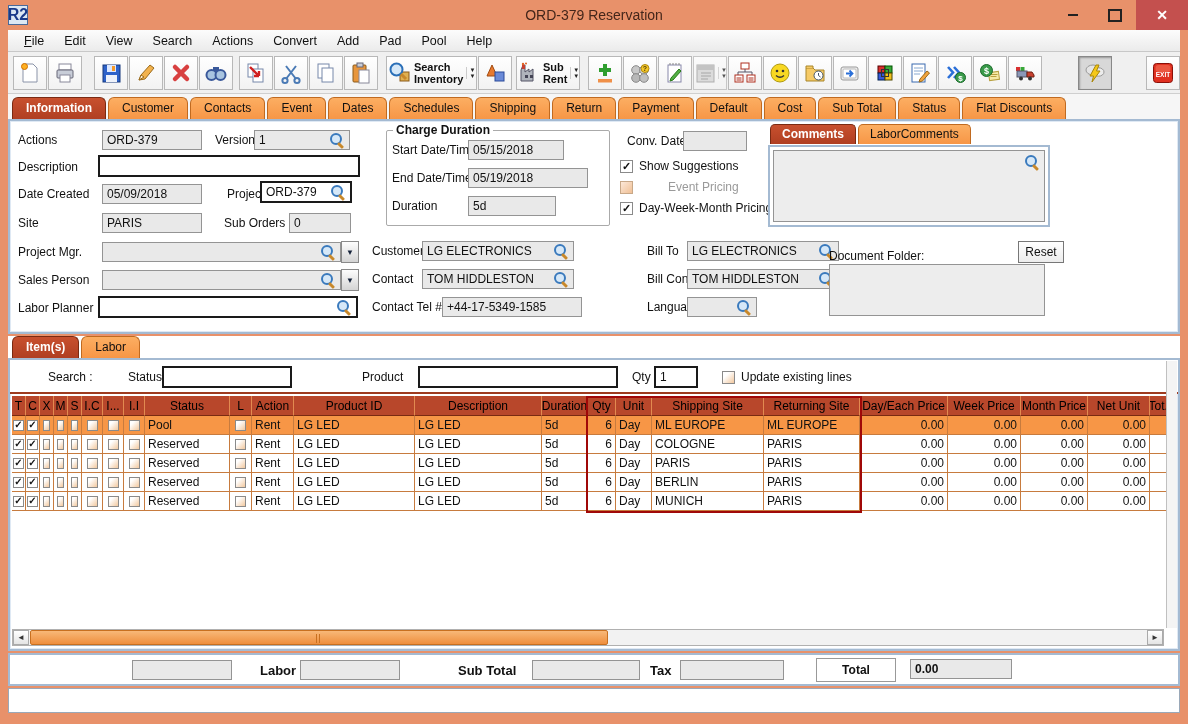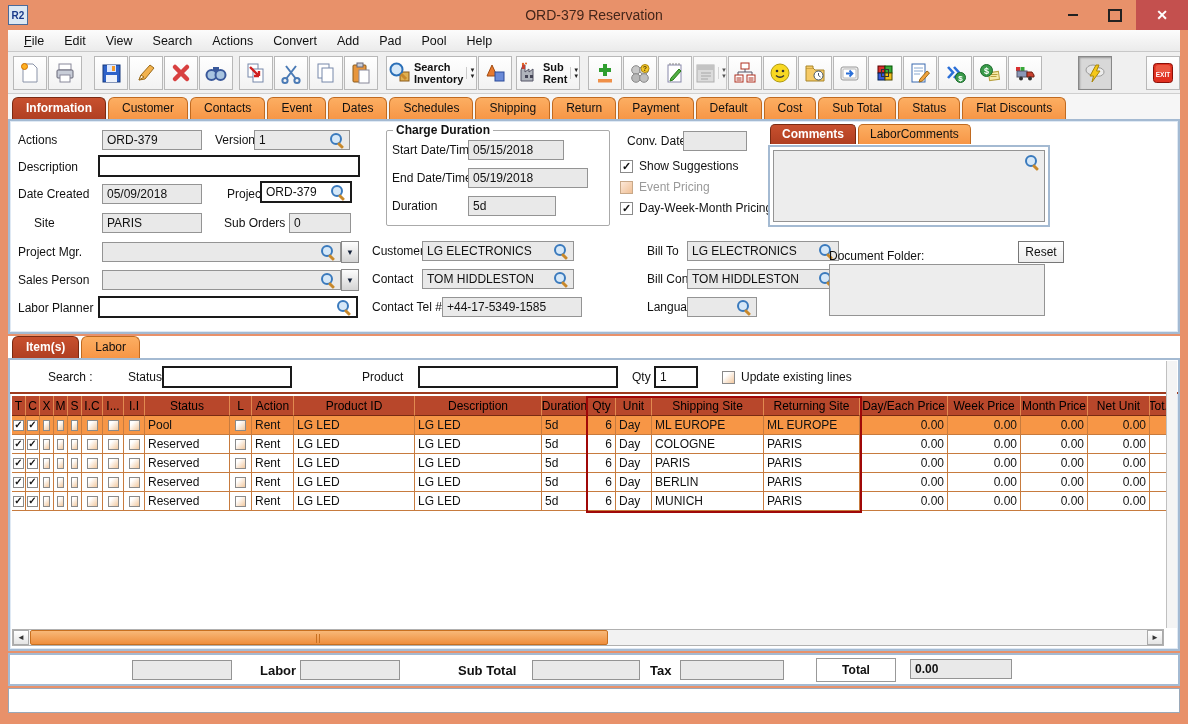--- a/index.html
+++ b/index.html
@@ -2,21 +2,21 @@
 <html><head>
 <meta charset="utf-8">
 <style>
   html,body{margin:0;padding:0;background:#555;}
   *{box-sizing:border-box;font-family:"Liberation Sans",sans-serif;}
   .window{position:relative;width:1188px;height:724px;background:#e8916a;overflow:hidden;}
 
   
   .titlebar{position:absolute;left:0;top:0;width:1188px;height:30px;display:flex;align-items:center;}
   .appicon{width:20px;height:20px;margin-left:8px;background:#dce8f4;border:1px solid #4a6a9a;
-           font-size:10px;font-weight:bold;color:#1a3a8a;display:flex;align-items:center;justify-content:center;}
+           font-size:16px;font-weight:bold;color:#1a3a8a;display:flex;align-items:center;justify-content:center;}
   .title{position:absolute;left:0;right:0;text-align:center;font-size:14px;color:#44261a;}
   .wbtns{position:absolute;right:0;top:0;height:30px;display:flex;align-items:stretch;}
   .wb{width:42px;display:flex;align-items:center;justify-content:center;font-size:13px;color:#222;cursor:default;}
   .wb.min::after{content:"";width:10px;height:2px;background:#222;}
   .wb.max::after{content:"";width:10px;height:9px;border:2px solid #222;}
   .wb.close{width:52px;background:#c4504e;color:#fff;font-weight:bold;font-size:14px;}
 
   
   .menubar{position:absolute;left:8px;top:30px;width:1172px;height:22px;background:linear-gradient(#fcfcfc,#ebebeb);
            border-bottom:1px solid #c8c8c8;display:flex;align-items:center;padding-left:6px;}
@@ -449,21 +449,21 @@
       </div>
       <div class="lab" style="left:8px;top:66px;">Date Created</div>
       <div class="fld" style="left:92px;top:63px;width:100px;">
         <span class="val">05/09/2018</span>
       </div>
       <div class="lab" style="left:217px;top:66px;">Project</div>
       <div class="fld white" style="left:250px;top:60px;width:92px;">
         <span class="val">ORD-379</span>
         <span class="mag"></span>
       </div>
-      <div class="lab" style="left:8px;top:95px;margin-left:16px;">Site</div>
+      <div class="lab" style="left:8px;top:95px;">Site</div>
       <div class="fld" style="left:92px;top:92px;width:100px;">
         <span class="val">PARIS</span>
       </div>
       <div class="lab" style="left:214px;top:95px;">Sub Orders</div>
       <div class="fld" style="left:279px;top:92px;width:62px;">
         <span class="val">0</span>
       </div>
       <div class="lab" style="left:8px;top:124px;">Project Mgr.</div>
       <div class="fld" style="left:92px;top:121px;width:239px;">
         <span class="val"></span>
@@ -513,21 +513,21 @@
       <div class="lab" style="left:617px;top:13px;">Conv. Date</div>
       <div class="fld" style="left:673px;top:10px;width:64px;">
         <span class="val"></span>
       </div>
       <div class="optrow" style="left:610px;top:38px;">
         <span class="ck ">✓</span>
         <span class="lab" style="position:static;">Show Suggestions</span>
       </div>
       <div class="optrow" style="left:610px;top:59px;">
         <span class="ck dis"></span>
-        <span class="lab gray" style="position:static;">Event Pricing</span>
+        <span class="lab gray" style="position:static;margin-left:29px;">Event Pricing</span>
       </div>
       <div class="optrow" style="left:610px;top:80px;">
         <span class="ck ">✓</span>
         <span class="lab" style="position:static;">Day-Week-Month Pricing</span>
       </div>
       <div class="lab" style="left:637px;top:123px;">Bill To</div>
       <div class="fld" style="left:677px;top:120px;width:152px;">
         <span class="val">LG ELECTRONICS</span>
         <span class="mag"></span>
       </div>

